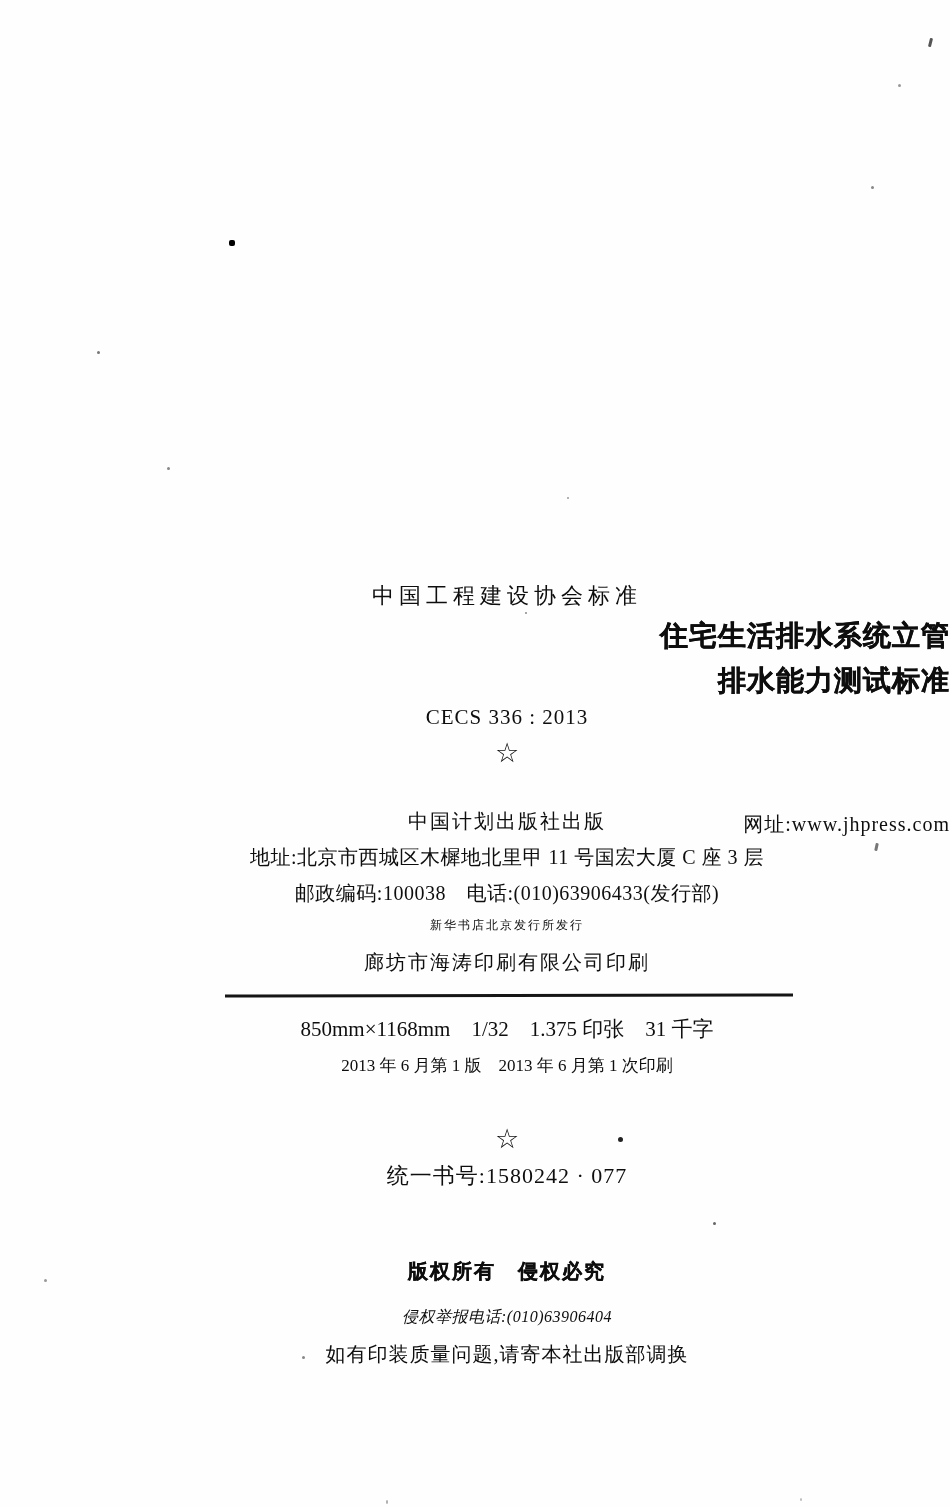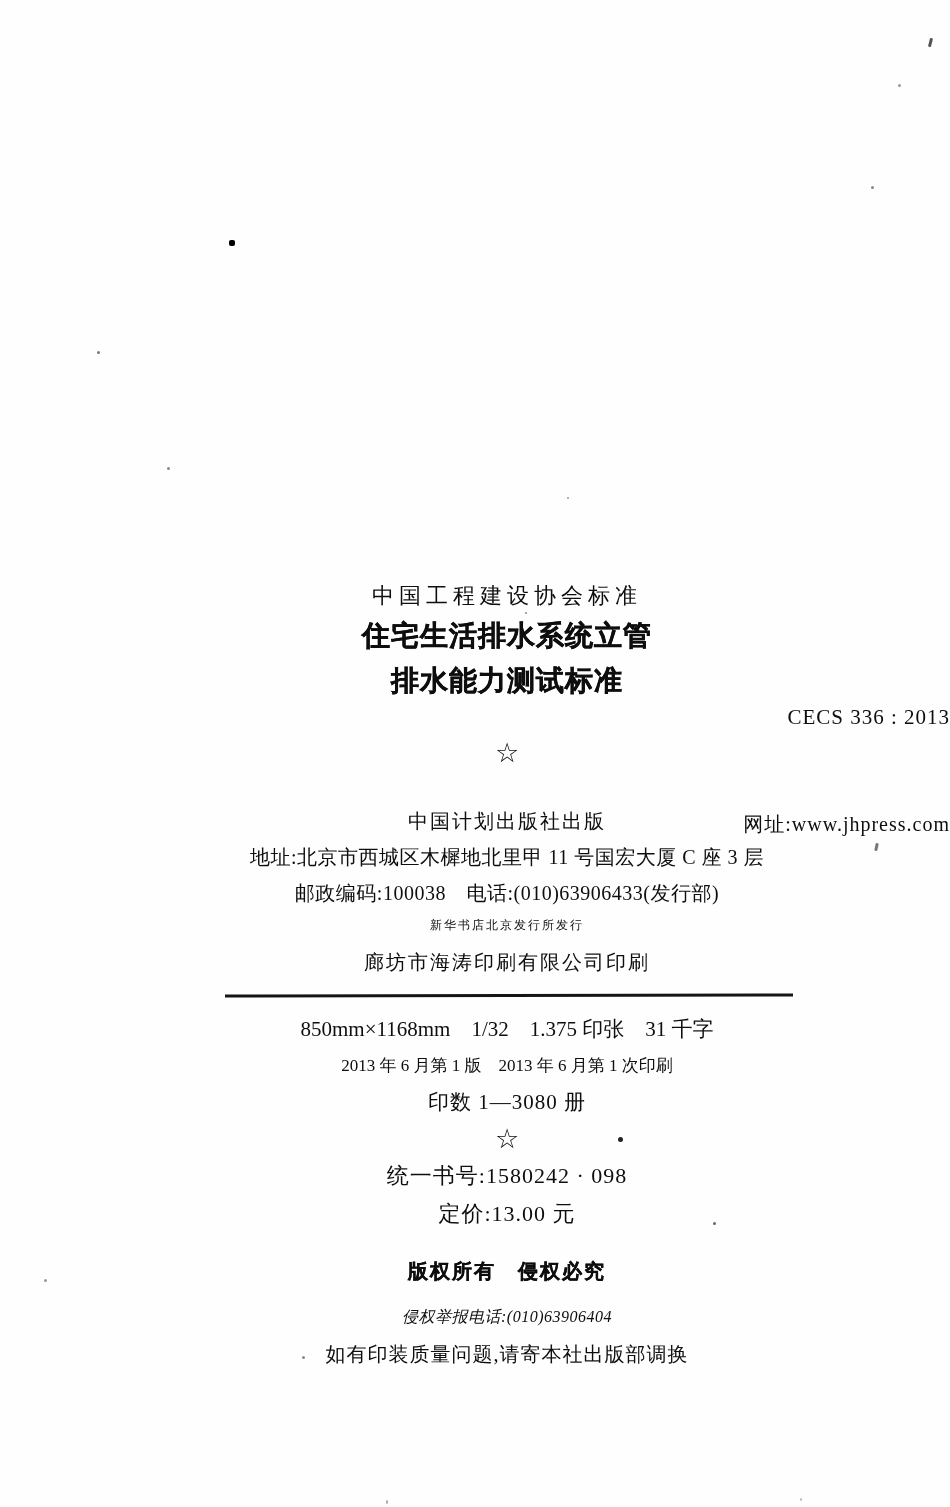--- a/index.html
+++ b/index.html
@@ -17,24 +17,25 @@
     position: absolute;
     left: 64px;
     right: 0;
     text-align: center;
     line-height: 1.15;
     white-space: nowrap;
   }
   .assoc       { top: 583px;  font-size: 22px; letter-spacing: 5px; }
   .title       { font-size: 28px; font-weight: 700; letter-spacing: 1px;
                  font-family: "Liberation Sans", "DejaVu Sans", sans-serif;
+                 text-align: right;
                  -webkit-text-stroke: 0.4px #0e0e0e; }
   .title1      { top: 620px; }
   .title2      { top: 665px; }
-  .cecs        { top: 705px;  font-size: 21px; letter-spacing: 1px; text-align: right; }
+  .cecs        { top: 705px;  font-size: 21px; letter-spacing: 1px; }
   .star1       { top: 738px;  font-size: 27px; }
   .pubname     { top: 810px;  font-size: 20px; letter-spacing: 2px; }
   .website     { top: 813px;  font-size: 20px; letter-spacing: 1px; text-align: right; }
   .address     { top: 846px;  font-size: 20px; letter-spacing: 0.5px; }
   .postal      { top: 882px;  font-size: 20px; letter-spacing: 0.5px; }
   .distributor { top: 919px;  font-size: 12px; letter-spacing: 2px; }
   .printer     { top: 951px;  font-size: 20px; letter-spacing: 2px; }
   .rule {
     position: absolute;
     top: 994px; left: 225px; width: 568px; height: 3px;
@@ -70,24 +71,22 @@
   <div class="line website">网址:www.jhpress.com</div>
   <div class="line address">地址:北京市西城区木樨地北里甲 11 号国宏大厦 C 座 3 层</div>
   <div class="line postal">邮政编码:100038　电话:(010)63906433(发行部)</div>
   <div class="line distributor">新华书店北京发行所发行</div>
   <div class="line printer">廊坊市海涛印刷有限公司印刷</div>
 
   <div class="rule"></div>
 
   <div class="line format">850mm×1168mm　1/32　1.375 印张　31 千字</div>
   <div class="line edition">2013 年 6 月第 1 版　2013 年 6 月第 1 次印刷</div>
-  <div class="line printrun">印数 1—3080 册</div>
   <div class="line star2">☆</div>
-  <div class="line booknum">统一书号:1580242 · 098</div>
-  <div class="line price">定价:13.00 元</div>
+  <div class="line booknum">统一书号:1580242 · 077</div>
 
   <div class="line notice">版权所有　侵权必究</div>
   <div class="line report">侵权举报电话:(010)63906404</div>
   <div class="line quality">如有印装质量问题,请寄本社出版部调换</div>
 
   <div class="speck" style="left:229px; top:240px; width:6px; height:6px; background:#000; border-radius:2px;"></div>
   <div class="speck" style="left:97px;  top:351px; width:3px; height:3px; background:#777;"></div>
   <div class="speck" style="left:871px; top:186px; width:3px; height:3px; background:#888;"></div>
   <div class="speck" style="left:929px; top:38px;  width:3px; height:9px; background:#555; border-radius:1px; transform:rotate(14deg);"></div>
   <div class="speck" style="left:898px; top:84px;  width:3px; height:3px; background:#999;"></div>

